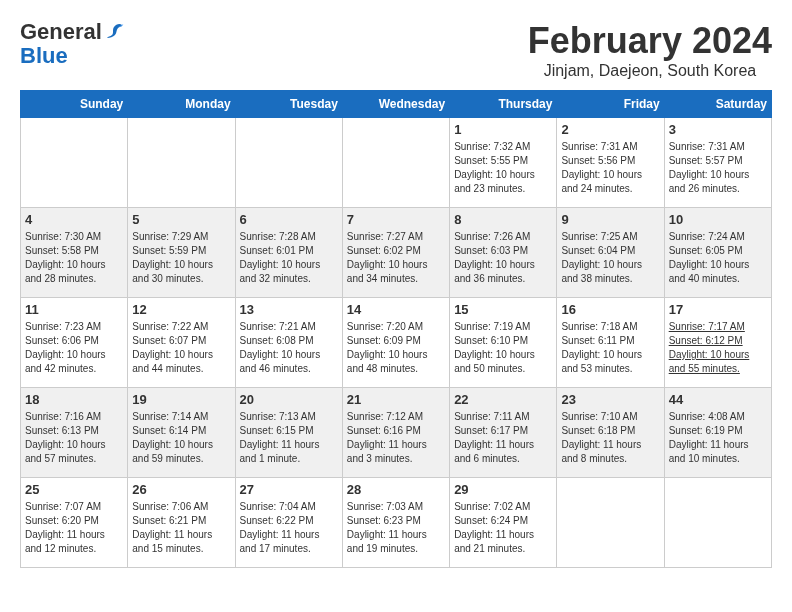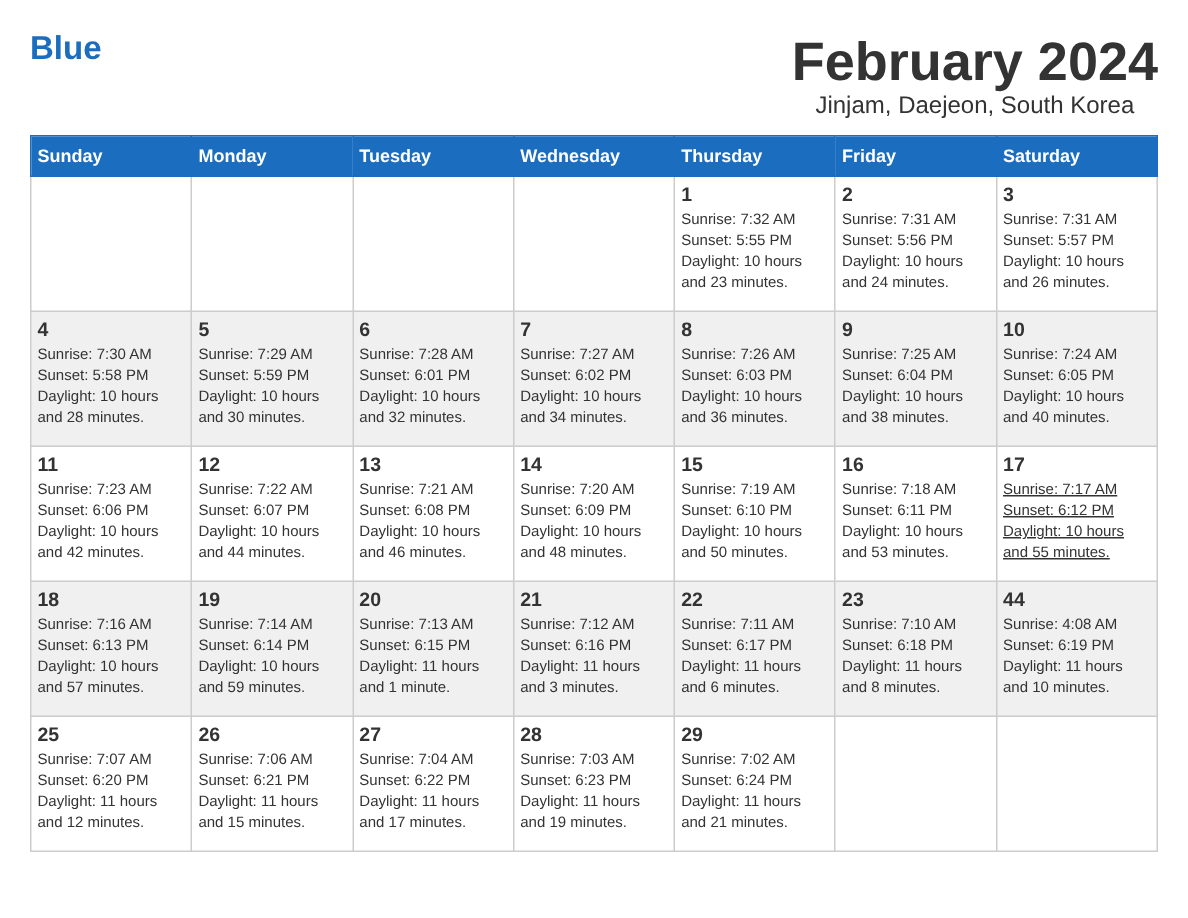--- a/index.html
+++ b/index.html
@@ -42,21 +42,21 @@
     }
     .calendar {
       width: 100%;
       border-collapse: collapse;
       font-size: 11px;
     }
     .calendar th {
       background: #1a6dbf;
       color: #fff;
       padding: 6px 4px;
-      text-align: left;
+      text-align: right;
       font-size: 12px;
       border: 1px solid #1a6dbf;
     }
     .calendar td {
       border: 1px solid #ccc;
       vertical-align: top;
       padding: 4px;
       width: calc(100% / 7);
       height: 90px;
     }
@@ -79,20 +79,27 @@
     }
     .row-white td {
       background: #ffffff;
     }
   </style>
 </head>
 <body>
 
 <div class="header-area">
   <div class="logo">
+    <div style="display:flex; align-items:center;">
+      <span class="logo-text logo-general">General</span>
+      <svg width="22" height="22" viewBox="0 0 22 22" style="margin-left:2px;">
+        <path d="M18 4 C16 2, 12 3, 10 6 C8 9, 10 12, 8 14 C6 16, 4 15, 3 17 C6 17, 9 16, 11 14 C13 12, 12 9, 14 7 C16 5, 19 6, 18 4Z" fill="#1a6dbf"></path>
+        <path d="M14 7 C16 5, 20 5, 19 3 C18 5, 16 4, 14 7Z" fill="#5aabff"></path>
+      </svg>
+    </div>
     <span class="logo-text logo-blue">Blue</span>
   </div>
   <div class="title-area">
     <div class="month-title">February 2024</div>
     <div class="location-title">Jinjam, Daejeon, South Korea</div>
   </div>
 </div>
 
 <table class="calendar">
   <thead>

